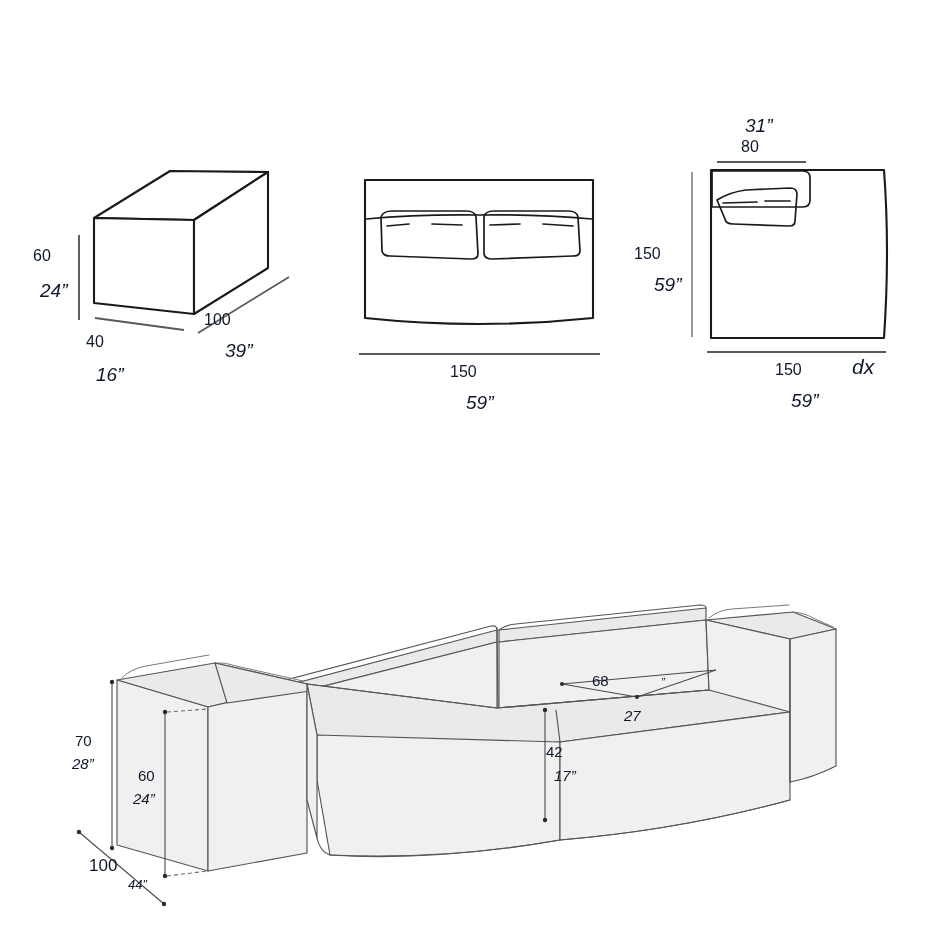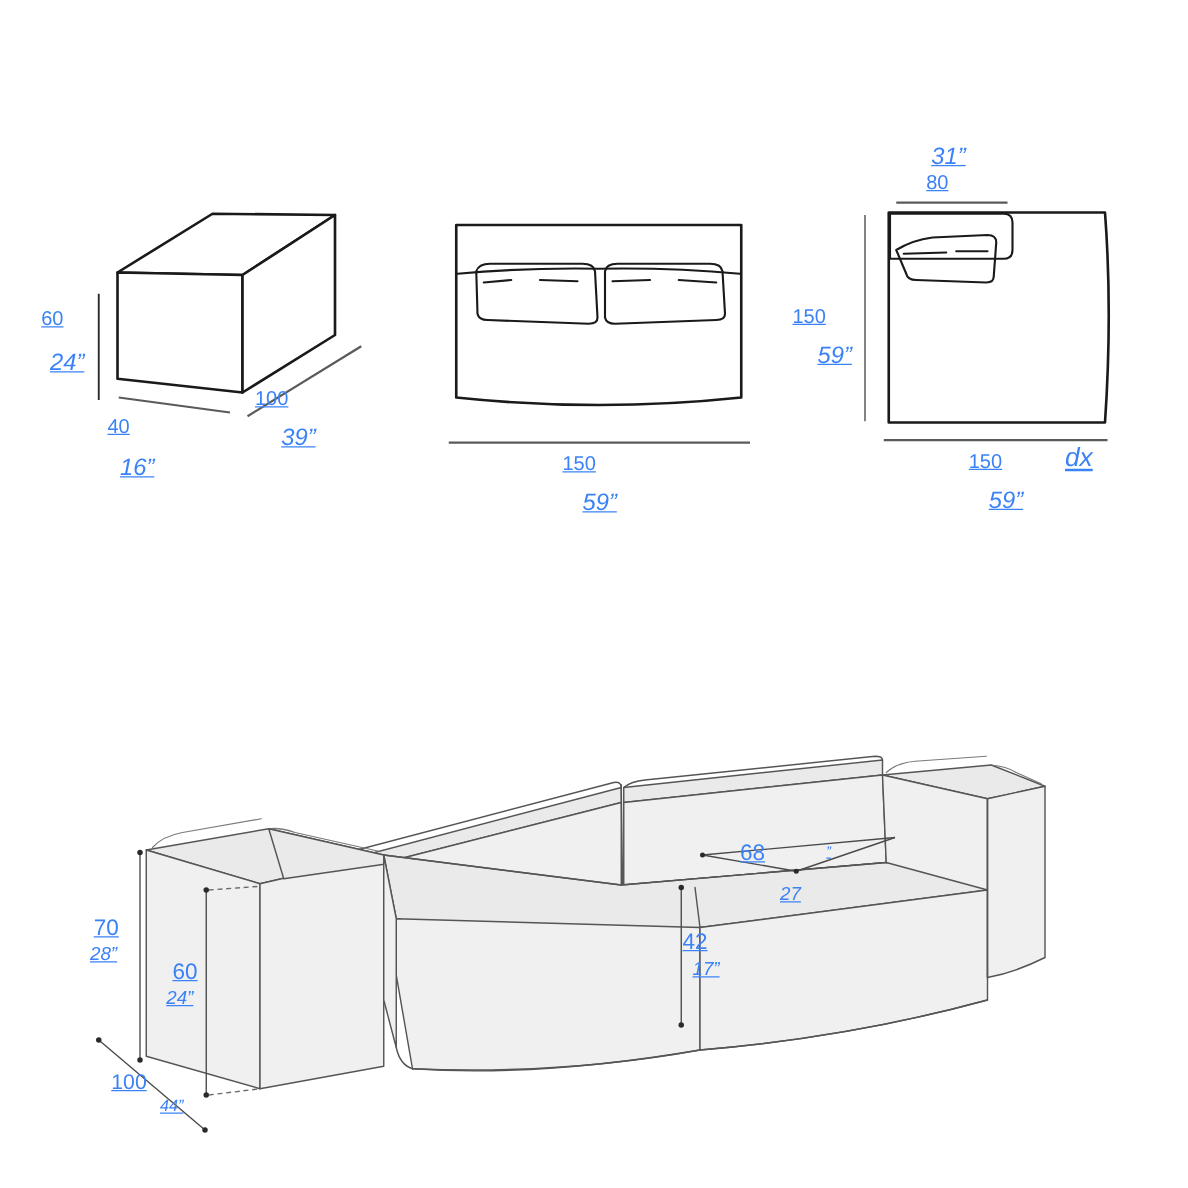--- a/index.html
+++ b/index.html
@@ -95,36 +95,35 @@
     stroke-width: 1.1;
     stroke-dasharray: 4 3;
     stroke-linecap: butt;
   }
   .tickdot { fill: #2a2a2a; }
 
   
   .lbl {
     position: absolute;
     white-space: nowrap;
-    color: #3b82f6;
+    color: #0f172a;
     line-height: 1;
-    text-decoration: underline;
   }
   .metric {
     font-size: 16px;
     font-weight: 400;
     letter-spacing: 0px;
   }
   .imperial {
     font-size: 19px;
     font-style: italic;
     font-weight: 400;
   }
   .metric-sm {
-    font-size: 18px;
+    font-size: 15px;
     font-weight: 400;
     text-align: right;
   }
   .imperial-sm {
     font-size: 15px;
     font-style: italic;
     font-weight: 400;
   }
   .metric-xs {
     font-size: 17px;

